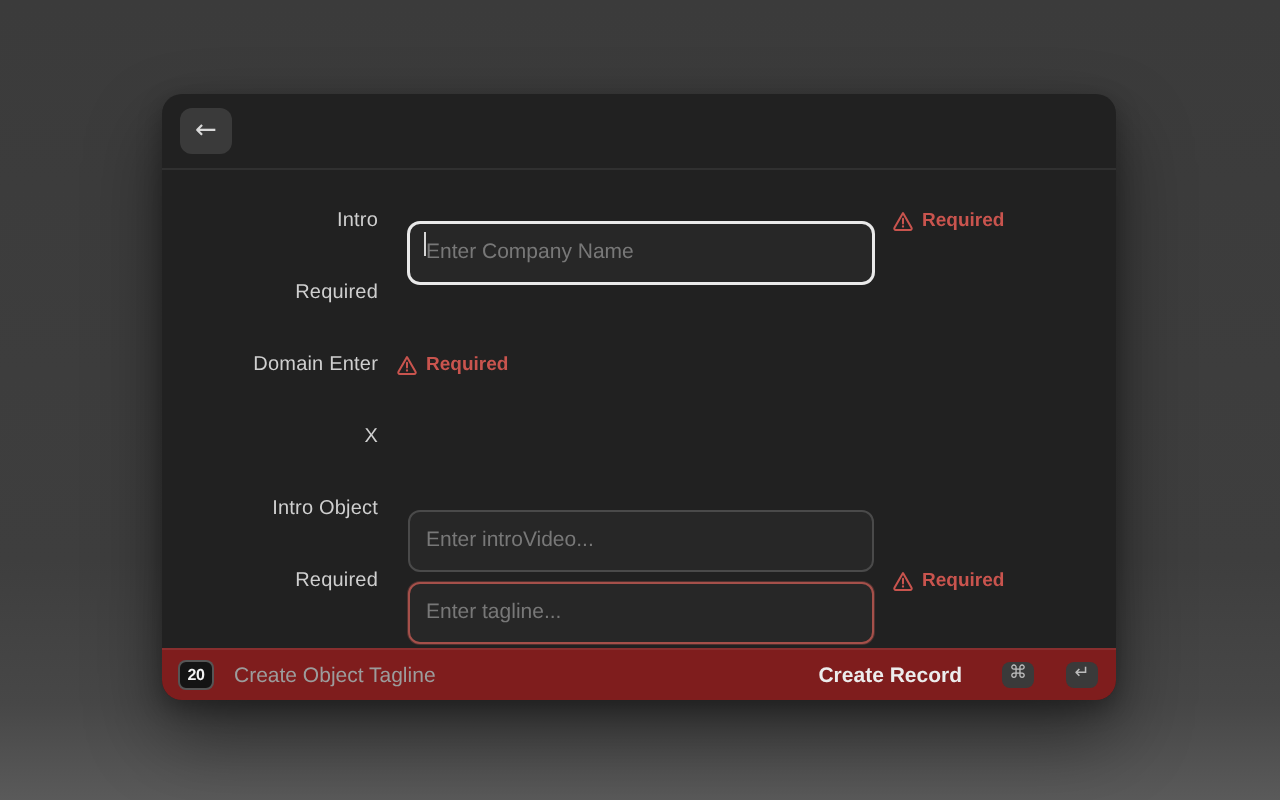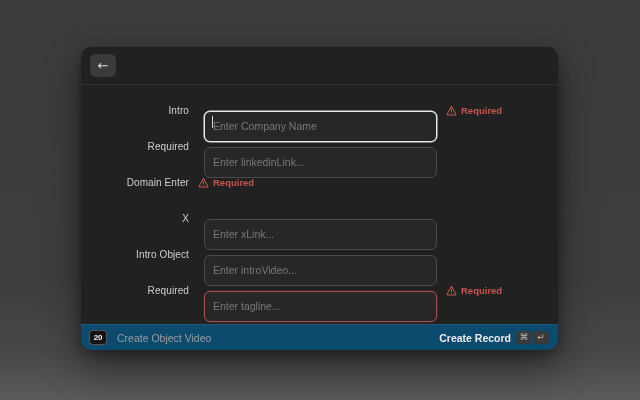--- a/index.html
+++ b/index.html
@@ -111,42 +111,42 @@
   
   .modal-footer {
     flex: 0 0 26px;
     height: 26px;
     display: flex;
     align-items: center;
     justify-content: space-between;
     padding: 0 9px 0 8px;
     border-top: 1px solid rgba(255,255,255,0.08);
     border-radius: 0 0 10px 10px;
-    background: #0c4a6e;
+    background: #7f1d1d;
   }
   .footer-left { display: flex; align-items: center; }
   .app-badge {
     width: 18px; height: 15px;
     background: #141414;
     border: 1px solid rgba(255,255,255,0.28);
     border-radius: 4px;
     color: #f2f2f2;
     font-size: 8px;
     font-weight: 700;
     display: flex;
     align-items: center;
     justify-content: center;
     letter-spacing: -0.2px;
   }
   .cmd-title {
     margin-left: 10px;
     font-size: 10.5px;
     color: #9c9c9c;
   }
-  .footer-right { display: flex; align-items: center; gap: 1px; justify-content: flex-end; }
+  .footer-right { display: flex; align-items: center; gap: 16px; justify-content: flex-end; }
   .action-label {
     font-size: 10.5px;
     font-weight: 600;
     color: #ececec;
     margin-right: 4px;
     cursor: pointer;
   }
   .key-badge {
     min-width: 16px; height: 13px;
     padding: 0 3px;
@@ -184,42 +184,36 @@
             <path d="M12 3.4 L21.3 19.4 a1.6 1.6 0 0 1 -1.38 2.4 H4.08 a1.6 1.6 0 0 1 -1.38 -2.4 Z" fill="none" stroke="#c9544e" stroke-width="2.2" stroke-linejoin="round"></path>
             <line x1="12" y1="9.6" x2="12" y2="14.6" stroke="#c9544e" stroke-width="2.2" stroke-linecap="round"></line>
             <circle cx="12" cy="18" r="1.25" fill="#c9544e"></circle>
           </svg>
           <span class="required-text">Required</span>
         </div>
       </div>
 
       <div class="form-row">
         <div class="field-label">Required</div>
-        <div class="input-wrap">
-          <input type="text" placeholder="Enter linkedinLink..." style="">
-        </div>
       </div>
 
       <div class="form-row">
         <div class="field-label">Domain Enter</div>
         <div class="required-badge">
           <svg viewBox="0 0 24 24">
             <path d="M12 3.4 L21.3 19.4 a1.6 1.6 0 0 1 -1.38 2.4 H4.08 a1.6 1.6 0 0 1 -1.38 -2.4 Z" fill="none" stroke="#c9544e" stroke-width="2.2" stroke-linejoin="round"></path>
             <line x1="12" y1="9.6" x2="12" y2="14.6" stroke="#c9544e" stroke-width="2.2" stroke-linecap="round"></line>
             <circle cx="12" cy="18" r="1.25" fill="#c9544e"></circle>
           </svg>
           <span class="required-text">Required</span>
         </div>
       </div>
 
       <div class="form-row">
         <div class="field-label">X</div>
-        <div class="input-wrap">
-          <input type="text" placeholder="Enter xLink..." style="">
-        </div>
       </div>
 
       <div class="form-row">
         <div class="field-label">Intro Object</div>
         <div class="input-wrap">
           <input type="text" placeholder="Enter introVideo..." style="">
         </div>
       </div>
 
       <div class="form-row">
@@ -235,21 +229,21 @@
           </svg>
           <span class="required-text">Required</span>
         </div>
       </div>
 
     </div>
 
     <div class="modal-footer">
       <div class="footer-left">
         <div class="app-badge">20</div>
-        <span class="cmd-title">Create Object Video</span>
+        <span class="cmd-title">Create Object Tagline</span>
       </div>
       <div class="footer-right">
         <span class="action-label">Create Record</span>
         <span class="key-badge">⌘</span>
         <span class="key-badge">↵</span>
       </div>
     </div>
 
   </div>
 </div>

